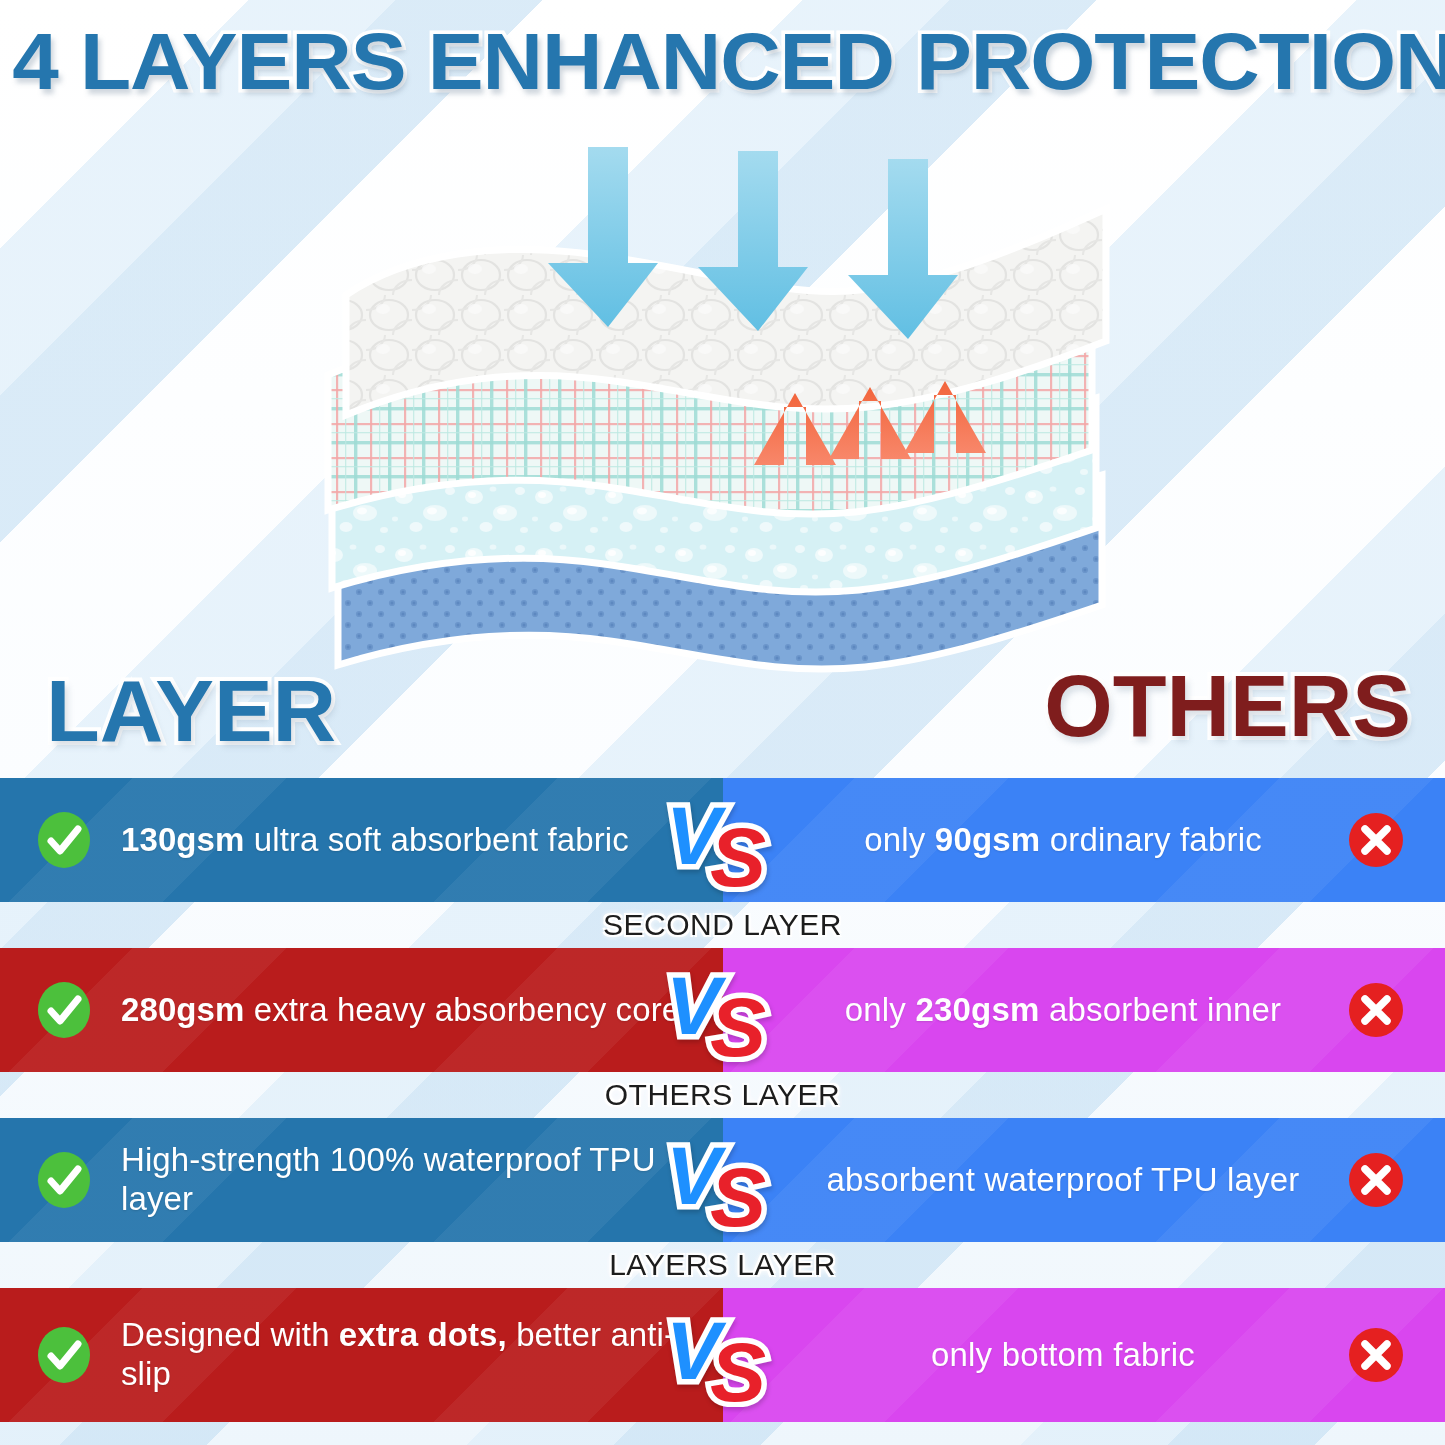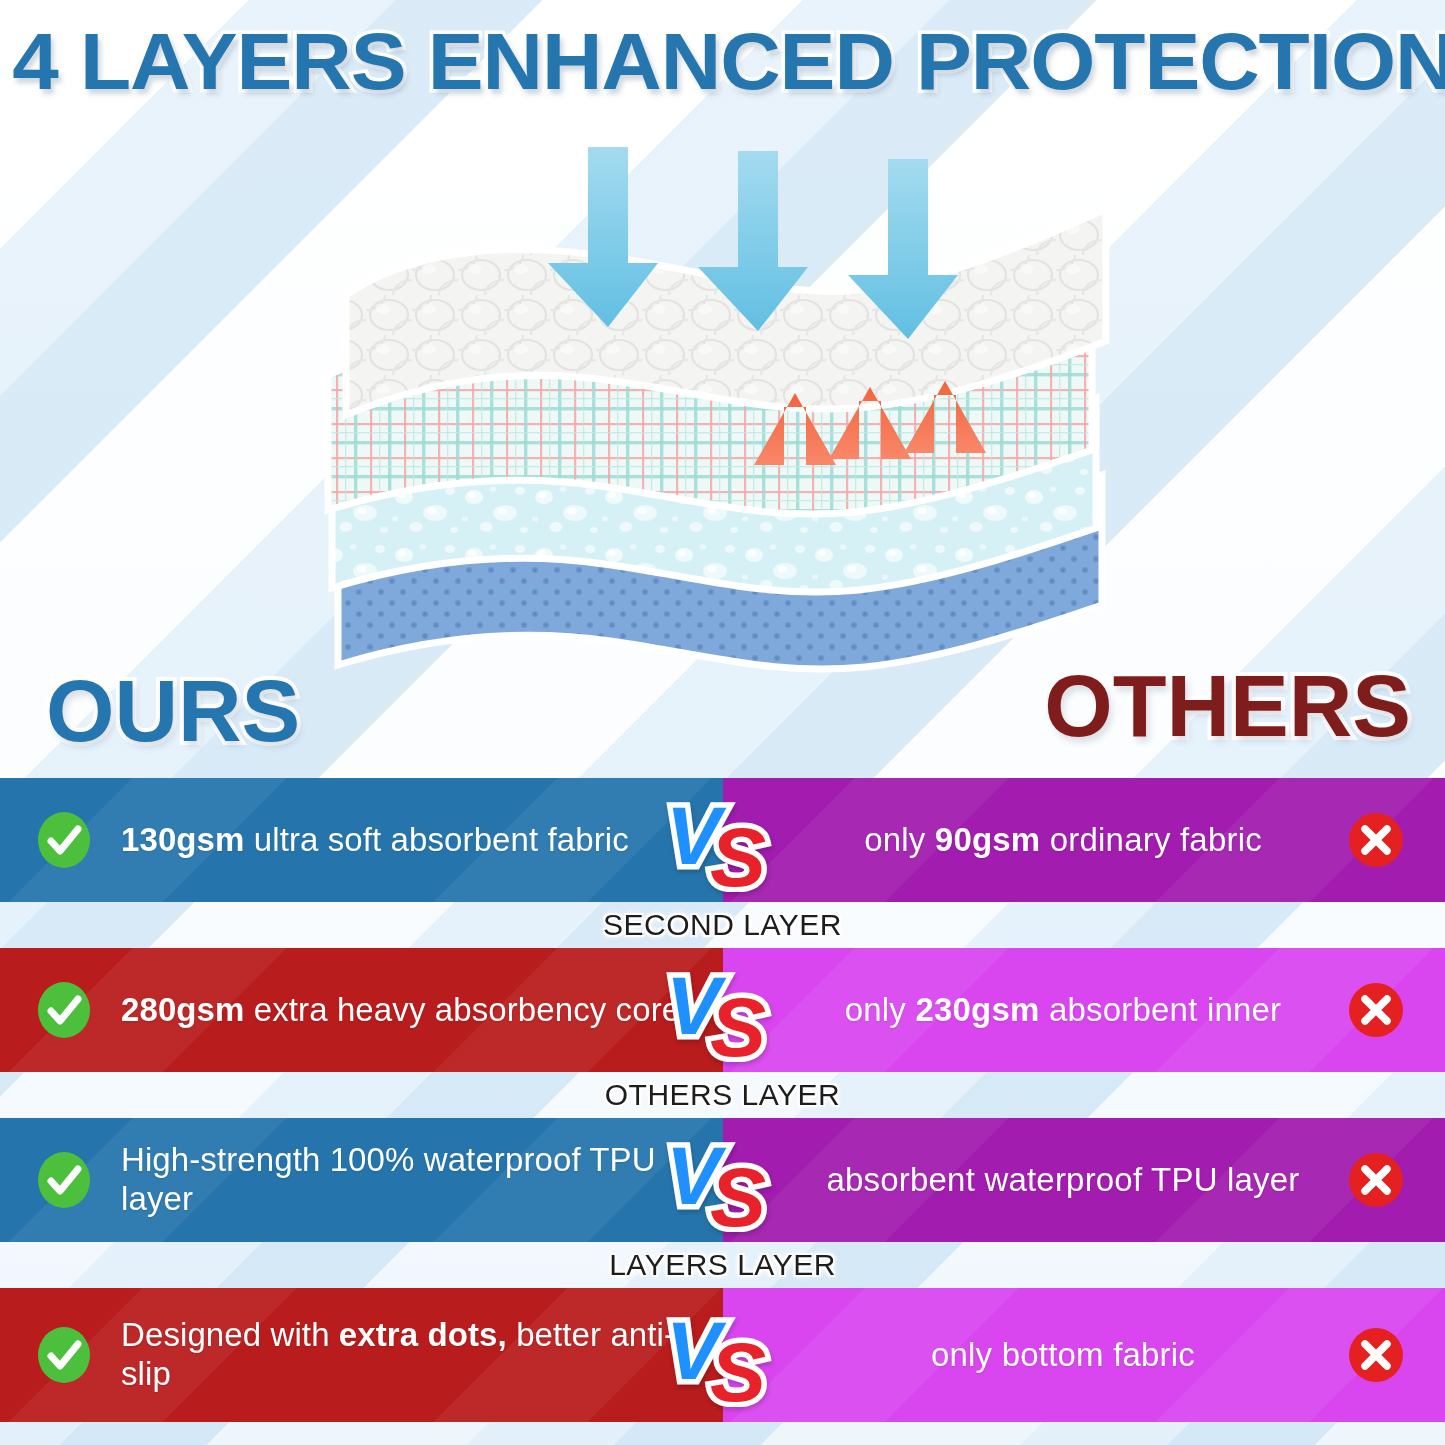--- a/index.html
+++ b/index.html
@@ -106,21 +106,21 @@
   }
   .side-others{
     width:722px;
     display:flex;
     align-items:center;
     position:relative;
   }
 
   .tone-dark  .side-ours  { background:#2575ac; }
   .tone-light .side-ours  { background:#b91c1c; }
-  .tone-dark  .side-others{ background:#a21caf; }
+  .tone-dark  .side-others{ background:#3b82f6; }
   .tone-light .side-others{ background:#d946ef; }
 
   
   .side-ours::after, .side-others::after{
     content:"";
     position:absolute; inset:0; pointer-events:none;
     background:repeating-linear-gradient(-45deg,
         rgba(255,255,255,0.00) 0px,
         rgba(255,255,255,0.00) 96px,
         rgba(255,255,255,0.055) 96px,
@@ -270,21 +270,21 @@
     </g>
 
     <g>
       <path d="M14,72 h30 V14 h22 V72 h30 L55,0 z" fill="url(#arrUp)" transform="translate(420,258)"></path>
       <path d="M14,72 h30 V14 h22 V72 h30 L55,0 z" fill="url(#arrUp)" transform="translate(495,252)"></path>
       <path d="M14,72 h30 V14 h22 V72 h30 L55,0 z" fill="url(#arrUp)" transform="translate(570,246)"></path>
     </g>
   </svg>
 </div>
 
-<div id="ours-label" style="color: rgb(37, 118, 174);">OURS</div>
+<div id="ours-label" style="color: rgb(37, 118, 174);">LAYER</div>
 <div id="others-label" style="color: #7f1d1d;">OTHERS</div>
 
 <div id="comparison">
 
   <div class="cmp-row tone-dark">
     <div class="side-ours">
       <div class="mark">
         <svg viewBox="0 0 56 64">
             <ellipse cx="28" cy="32" rx="26" ry="28" fill="#4CC03C"></ellipse>
         <path d="M15 33 L24 43 L42 21" fill="none" stroke="#fff" stroke-width="7" stroke-linecap="round" stroke-linejoin="round"></path>

